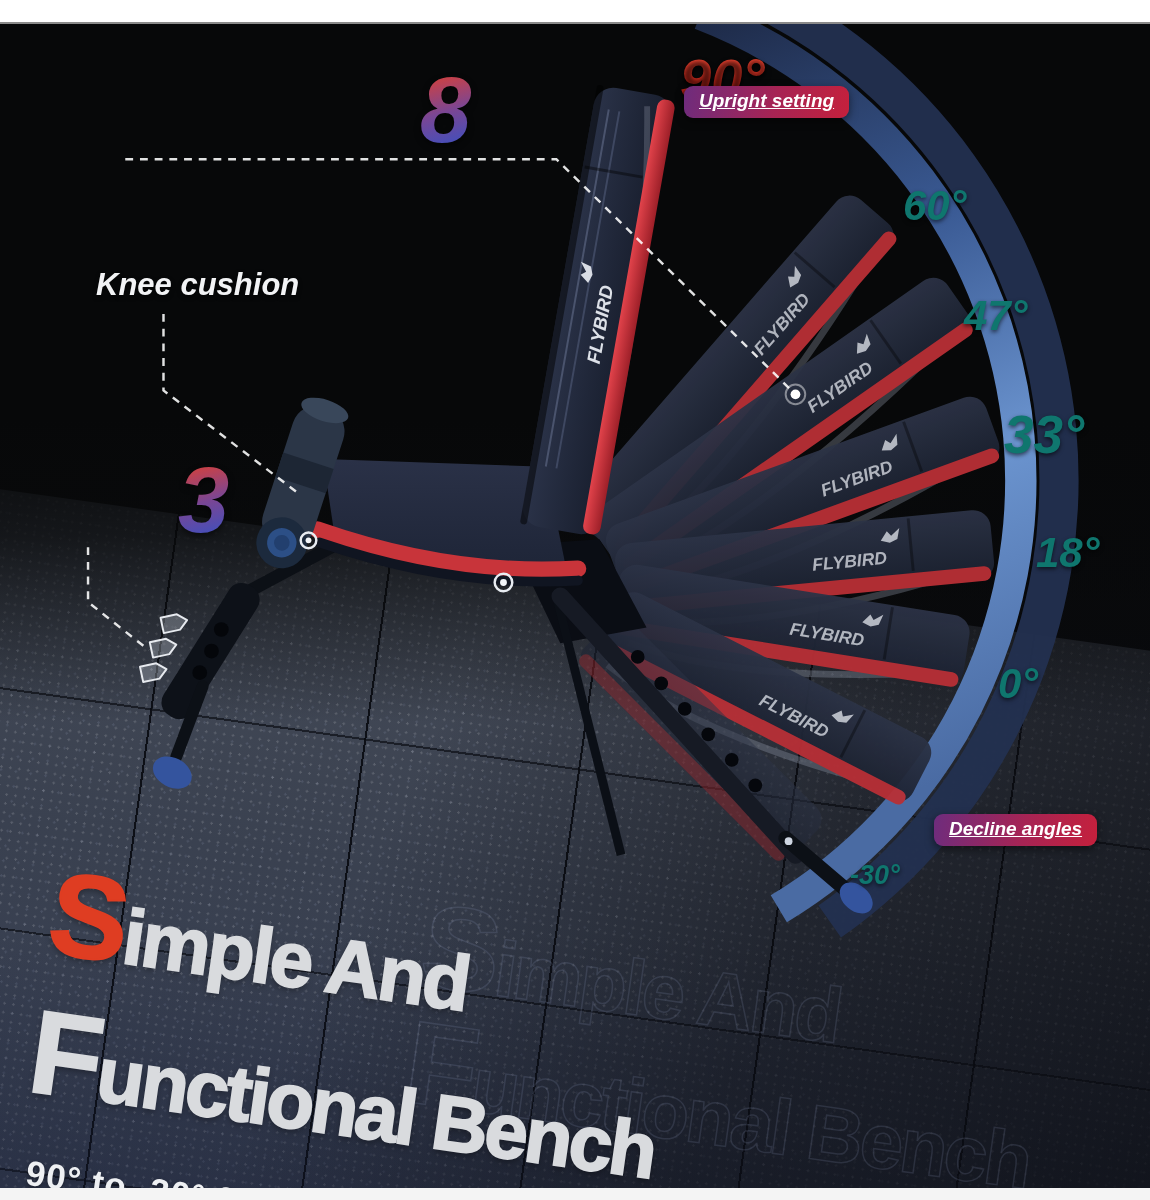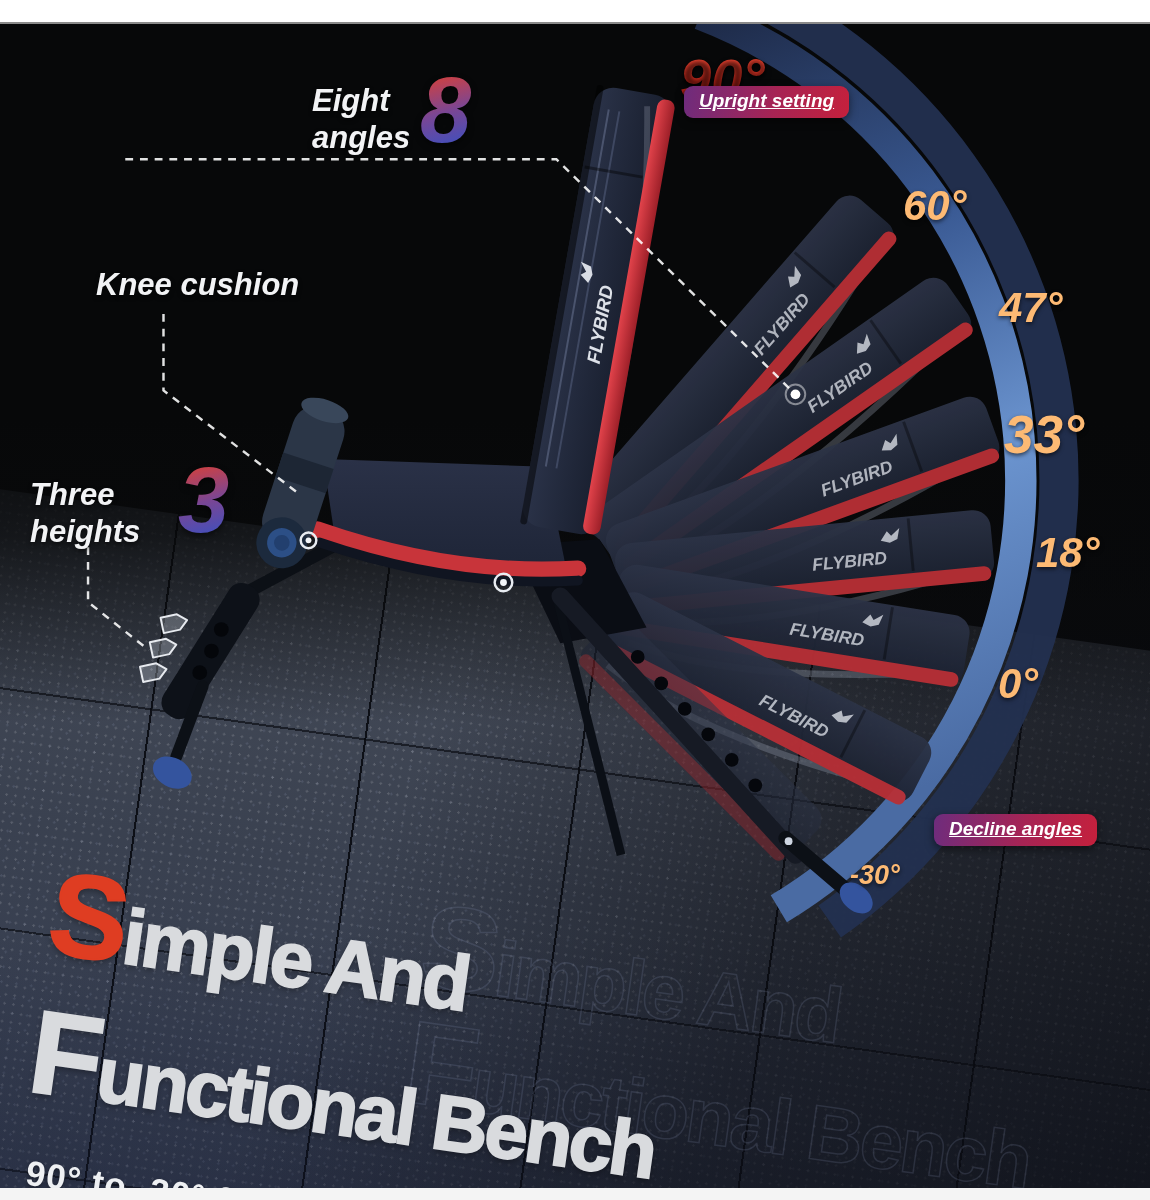--- a/index.html
+++ b/index.html
@@ -35,28 +35,28 @@
 
   
   .ghost-title{position:absolute;left:430px;top:868px;transform:rotate(8deg);transform-origin:0 0;
       color:transparent;-webkit-text-stroke:1.5px rgba(150,162,195,0.17);white-space:nowrap;z-index:2;}
   .ghost-title .g1{font-size:78px;font-weight:700;letter-spacing:-3px;line-height:104px;}
   .ghost-title .gi{font-size:118px;}
 
   .scene-svg{position:absolute;left:0;top:0;z-index:3;}
 
   
-  .angle{position:absolute;z-index:5;font-style:italic;font-weight:700;color:#fdba74;
+  .angle{position:absolute;z-index:5;font-style:italic;font-weight:700;color:#0f766e;
       text-shadow:0 2px 4px rgba(0,0,0,0.6);white-space:nowrap;}
   .angle.red{background:linear-gradient(180deg,#f4503a 0%,#d52a1d 55%,#a81a10 100%);
       -webkit-background-clip:text;background-clip:text;color:transparent;
       filter:drop-shadow(0 3px 2px rgba(0,0,0,0.55));font-style:italic;}
   .a90{left:680px;top:22px;font-size:56px;}
   .a60{left:903px;top:158px;font-size:42px;}
-  .a47{left:964px;top:260px;font-size:42px;margin-left:35px;}
+  .a47{left:964px;top:268px;font-size:42px;}
   .a33{left:1004px;top:380px;font-size:53px;}
   .a18{left:1016px;top:505px;font-size:42px;margin-left:20px;}
   .a0{left:998px;top:636px;font-size:42px;}
   .a-15{left:922px;top:732px;font-size:52px;}
   .a-30{left:850px;top:836px;font-size:27px;}
 
   .badge{position:absolute;z-index:5;padding:4px 15px 6px 15px;border-radius:9px;
       background:linear-gradient(100deg,#6e2c7d 0%,#a62454 55%,#c5203c 100%);
       color:#ffffff;font-style:italic;font-weight:700;font-size:19px;white-space:nowrap;
       box-shadow:0 3px 8px rgba(0,0,0,0.5);text-decoration:underline;}
@@ -271,32 +271,24 @@
     <div class="angle red a90">90°</div>
     <div class="badge badge-upright">Upright setting</div>
     <div class="angle a60">60°</div>
     <div class="angle a47">47°</div>
     <div class="angle a33">33°</div>
     <div class="angle a18">18°</div>
     <div class="angle a0">0°</div>
     <div class="badge badge-decline">Decline angles</div>
     <div class="angle a-30">-30°</div>
 
-    <div class="callout co-eight">
-      <div>Eight</div>
-      <div>angles</div>
-    </div>
     <div class="big-num num-eight">8</div>
 
     <div class="callout co-knee">Knee cushion</div>
 
-    <div class="callout co-three">
-      <div>Three</div>
-      <div>heights</div>
-    </div>
     <div class="big-num num-three">3</div>
 
     <div class="title-block">
       <div class="title-line"><span class="initial red">S</span><span class="rest">imple And</span></div>
       <div class="title-line"><span class="initial">F</span><span class="rest">unctional Bench</span></div>
       <div class="title-sub">90° to -30° full range workout</div>
     </div>
   </div>
 
   <div class="letterbox-bottom"></div>

